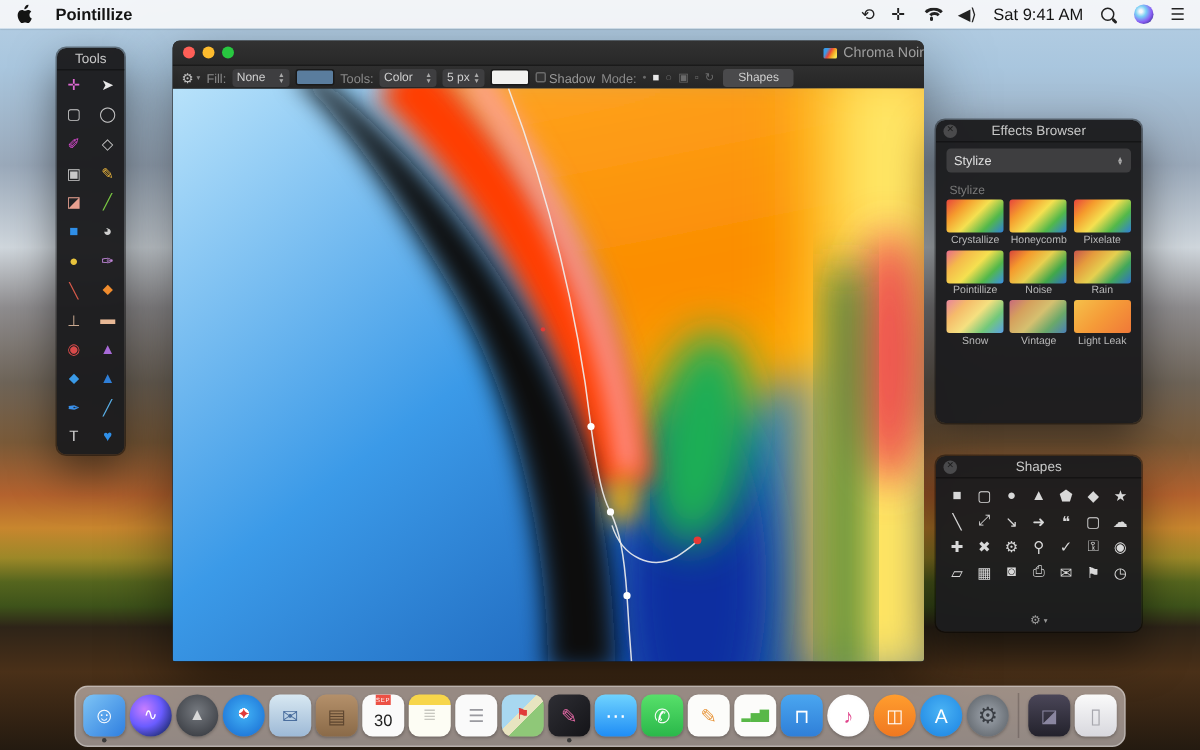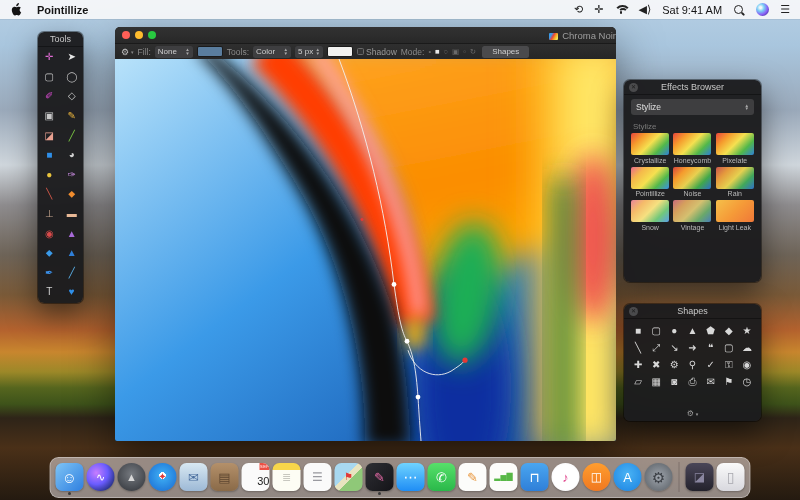--- a/index.html
+++ b/index.html
@@ -453,21 +453,21 @@
         <div class="dock-ic" style="background: linear-gradient(rgb(216, 232, 242), rgb(157, 185, 214)); border-radius: 7px;">
           <span style="color: rgb(74, 110, 158); font-size: 13px;">✉</span>
         </div>
       </div>
       <div class="dock-item">
         <div class="dock-ic" style="background: linear-gradient(rgb(180, 144, 106), rgb(138, 106, 72)); border-radius: 7px;">
           <span style="color: rgb(94, 70, 48); font-size: 13px;">▤</span>
         </div>
       </div>
       <div class="dock-item">
-        <div class="dock-ic" style="background: rgb(250, 250, 250); border-radius: 7px; flex-direction: column; align-items: flex-end;">
+        <div class="dock-ic" style="background: rgb(250, 250, 250); border-radius: 7px; flex-direction: column; align-items: center;">
           <div class="cal-strip">SEP</div>
           <div class="cal-day">30</div>
         </div>
       </div>
       <div class="dock-item">
         <div class="dock-ic" style="background: linear-gradient(rgb(247, 214, 74) 0px, rgb(247, 214, 74) 26%, rgb(253, 253, 244) 26%); border-radius: 7px;">
           <span style="color: rgb(200, 200, 192); font-size: 11px;">≣</span>
         </div>
       </div>
       <div class="dock-item">

